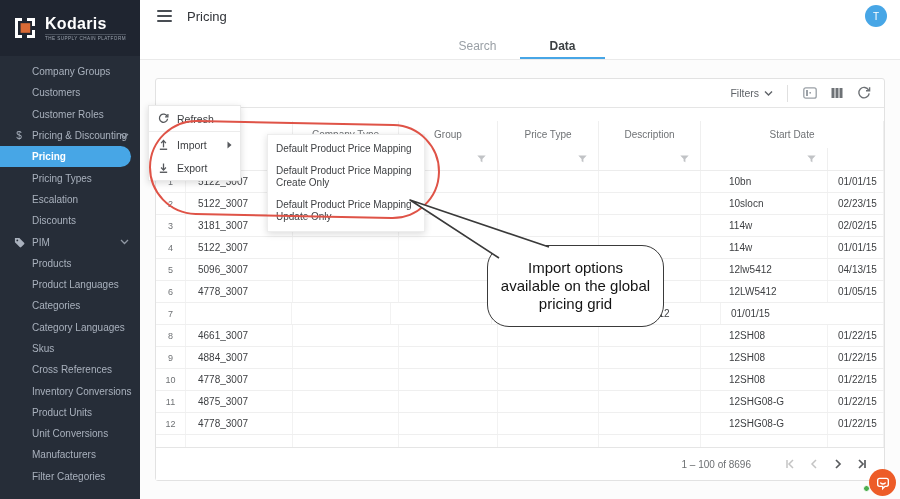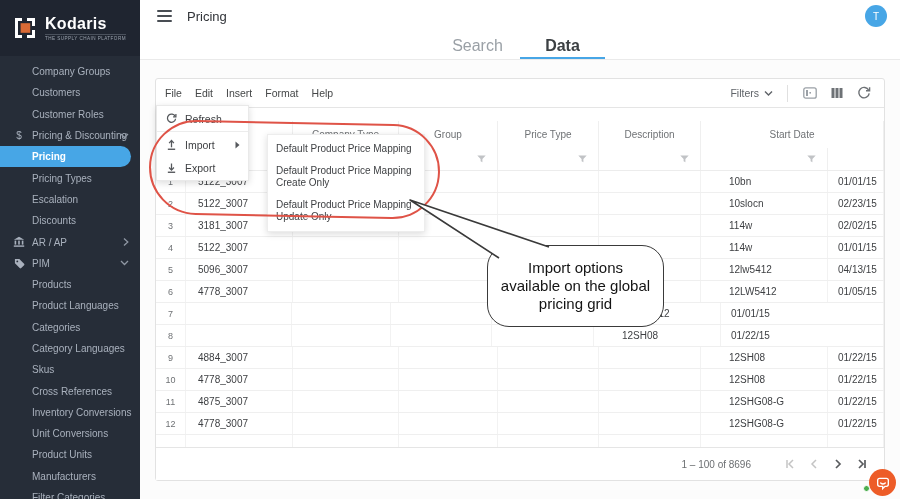--- a/index.html
+++ b/index.html
@@ -24,21 +24,21 @@
   .nav-label{ white-space:nowrap; overflow:hidden; }
 
   
   .main{ position:absolute; left:140px; top:0; right:0; bottom:0; background:#fff;}
   .topbar{ height:32px; display:flex; align-items:center; padding-left:17px;}
   .hamburger{ width:15px; display:flex; flex-direction:column; gap:3px; cursor:pointer;}
   .hamburger span{ height:2px; background:#494e54; border-radius:1px;}
   .page-title{ margin-left:15px; font-size:13px; color:#303338;}
   .avatar{ position:absolute; right:13px; top:5px; width:22px; height:22px; border-radius:50%; background:var(--accent-blue); color:#fff; font-size:10px; display:flex; align-items:center; justify-content:center; cursor:pointer;}
   .tabs{ height:28px; border-bottom:1px solid #eaeaea; display:flex; justify-content:center;}
-  .tab{ width:85px; display:flex; align-items:center; justify-content:center; font-size:16px; color:#9aa0a6; cursor:pointer; position:relative;}
+  .tab{ width:85px; display:flex; align-items:center; justify-content:center; font-size:12px; color:#9aa0a6; cursor:pointer; position:relative;}
   .tab.active{ color:#3c4043; font-weight:bold;}
   .tab.active::after{ content:""; position:absolute; left:0; right:0; bottom:0; height:2px; background:var(--accent-blue);}
   .content{ position:absolute; top:60px; left:0; right:0; bottom:0; background:#fcfcfc;}
 
   
   .card{ position:absolute; left:15px; top:18px; width:730px; height:403px; background:#fff; border:1px solid #e2e2e2; border-radius:3px;}
   .menubar{ height:29px; border-bottom:1px solid #e5e5e5; display:flex; align-items:center; padding:0 12px 0 9px; font-size:10.5px; color:#454748;}
   .mb-item{ margin-right:13px; cursor:pointer;}
   .mb-right{ margin-left:auto; display:flex; align-items:center; gap:11px;}
   .filters{ display:flex; align-items:center; gap:5px; color:#5f6368; cursor:pointer; font-size:10.5px;}
@@ -60,21 +60,21 @@
   .g-cell.c7{ padding-left:10px;}
   .flex{ flex:1;}
   .g-filler{ height:14px;}
   .fil-cell{ border-right:1px solid #f2f2f2;}
   .gridfooter{ position:absolute; left:0; right:0; bottom:0; height:33px; border-top:1px solid #e5e5e5; display:flex; align-items:center; justify-content:flex-end; padding-right:13px; background:#fff;}
   .pg-label{ font-size:10px; color:#6b6e71; margin-right:24px;}
   .pg-btn{ width:18px; height:18px; display:flex; align-items:center; justify-content:center; cursor:pointer; margin-left:6px;}
   .pg-dim{ color:#c4c4c4;} .pg-on{ color:#595b5e;}
 
   
-  .file-menu{ position:absolute; left:156px; top:105px; width:93px; background:#fff; border:1px solid #e9e9e9; box-shadow:0 2px 7px rgba(0,0,0,.14); z-index:40; padding:1px 0;}
+  .file-menu{ position:absolute; left:148px; top:105px; width:93px; background:#fff; border:1px solid #e9e9e9; box-shadow:0 2px 7px rgba(0,0,0,.14); z-index:40; padding:1px 0;}
   .fm-item{ height:23px; display:flex; align-items:center; padding:0 8px; font-size:10.5px; color:#3f4144; cursor:pointer; gap:8px;}
   .fm-item .mi{ width:12px; display:flex; justify-content:center; color:#55585c;}
   .fm-sep{ height:1px; background:#ececec; margin:1px 0;}
   .fm-arrow{ margin-left:auto; color:#55585c; display:flex;}
   .submenu{ position:absolute; left:267px; top:134px; width:158px; background:#fff; border:1px solid #ededed; box-shadow:0 2px 7px rgba(0,0,0,.14); z-index:39; padding:3px 0;}
   .sm-item{ padding:5px 8px; font-size:10px; line-height:12px; color:#3f4144; cursor:pointer;}
 
   
   .red-oval{ position:absolute; left:149px; top:122px; width:291px; height:95px; border:2.5px solid var(--annotation-red); border-radius:48px; transform:rotate(1.2deg); z-index:50; pointer-events:none;}
   .callout{ position:absolute; left:487px; top:245px; width:177px; height:82px; background:#fff; border:1.6px solid #3a3a3a; border-radius:22px; display:flex; align-items:center; justify-content:center; z-index:61;}
@@ -133,37 +133,20 @@
           <span class="nav-label">Pricing Types</span>
         </div>
         <div class="nav-item">
           <span class="nav-label">Escalation</span>
         </div>
         <div class="nav-item">
           <span class="nav-label">Discounts</span>
         </div>
         <div class="nav-item">
           <span class="nav-icon">
-            <svg width="12" height="12" viewBox="0 0 12 12" fill="currentColor">
-              <path d="M6 0.8 L11.2 3.8 H0.8 Z"></path>
-              <rect x="1.6" y="4.6" width="1.6" height="4"></rect>
-              <rect x="5.2" y="4.6" width="1.6" height="4"></rect>
-              <rect x="8.8" y="4.6" width="1.6" height="4"></rect>
-              <rect x="0.8" y="9.4" width="10.4" height="1.4"></rect>
-            </svg>
-          </span>
-          <span class="nav-label">AR / AP</span>
-          <span class="nav-chev">
-            <svg width="6" height="9" viewBox="0 0 6 9">
-              <polyline points="1,1 4.8,4.5 1,8" fill="none" stroke="currentColor" stroke-width="1.3"></polyline>
-            </svg>
-          </span>
-        </div>
-        <div class="nav-item">
-          <span class="nav-icon">
             <svg width="11" height="11" viewBox="0 0 12 12">
               <path fill-rule="evenodd" fill="currentColor" d="M1 1 h4.8 L11 6.2 a1.2 1.2 0 0 1 0 1.7 L7.9 11 a1.2 1.2 0 0 1 -1.7 0 L1 5.8 Z M3.6 2.7 a1 1 0 1 0 0 2 a1 1 0 0 0 0 -2 Z"></path>
             </svg>
           </span>
           <span class="nav-label">PIM</span>
           <span class="nav-chev">
             <svg width="9" height="7" viewBox="0 0 9 7">
               <polyline points="1,1.5 4.5,5 8,1.5" fill="none" stroke="currentColor" stroke-width="1.3"></polyline>
             </svg>
           </span>
@@ -183,24 +166,24 @@
         <div class="nav-item">
           <span class="nav-label">Skus</span>
         </div>
         <div class="nav-item">
           <span class="nav-label">Cross References</span>
         </div>
         <div class="nav-item">
           <span class="nav-label">Inventory Conversions</span>
         </div>
         <div class="nav-item">
+          <span class="nav-label">Product Units</span>
+        </div>
+        <div class="nav-item">
           <span class="nav-label">Unit Conversions</span>
-        </div>
-        <div class="nav-item">
-          <span class="nav-label">Product Units</span>
         </div>
         <div class="nav-item">
           <span class="nav-label">Manufacturers</span>
         </div>
         <div class="nav-item">
           <span class="nav-label">Filter Categories</span>
         </div>
       </nav>
   </aside>
 
@@ -216,27 +199,20 @@
     </header>
     <div class="tabs">
       <div class="tab">Search</div>
       <div class="tab active">Data</div>
     </div>
 
     <div class="content">
       <div class="card">
 
         <div class="menubar">
-          <span id="menubar-menus" style="display:flex">
-              <span class="mb-item">File</span>
-              <span class="mb-item">Edit</span>
-              <span class="mb-item">Insert</span>
-              <span class="mb-item">Format</span>
-              <span class="mb-item">Help</span>
-            </span>
           <span class="mb-right">
             <span class="filters">
               <span>Filters</span>
               <svg width="9" height="7" viewBox="0 0 9 7">
                   <polyline points="1,1.5 4.5,5 8,1.5" fill="none" stroke="#5f6368" stroke-width="1.4"></polyline>
                 </svg>
             </span>
             <span class="vdiv"></span>
             <span class="tool-btn">
               <svg width="14" height="12" viewBox="0 0 14 12">
@@ -382,20 +358,21 @@
                 <div class="g-cell c0" style="width: 30px;">7</div>
                 <div class="g-cell c2" style="width: 106px;"></div>
                 <div class="g-cell c3" style="width: 99px;"></div>
                 <div class="g-cell c4" style="width: 101px;"></div>
                 <div class="g-cell c5" style="width: 102px;"></div>
                 <div class="g-cell c6" style="width: 127px;">12LW5412</div>
                 <div class="g-cell c7 flex">01/01/15</div>
               </div>
               <div class="g-row">
                 <div class="g-cell c0" style="width: 30px;">8</div>
+                <div class="g-cell c1" style="width: 107px;">4661_3007</div>
                 <div class="g-cell c2" style="width: 106px;"></div>
                 <div class="g-cell c3" style="width: 99px;"></div>
                 <div class="g-cell c4" style="width: 101px;"></div>
                 <div class="g-cell c5" style="width: 102px;"></div>
                 <div class="g-cell c6" style="width: 127px;">12SH08</div>
                 <div class="g-cell c7 flex">01/22/15</div>
               </div>
               <div class="g-row">
                 <div class="g-cell c0" style="width: 30px;">9</div>
                 <div class="g-cell c1" style="width: 107px;">4884_3007</div>

